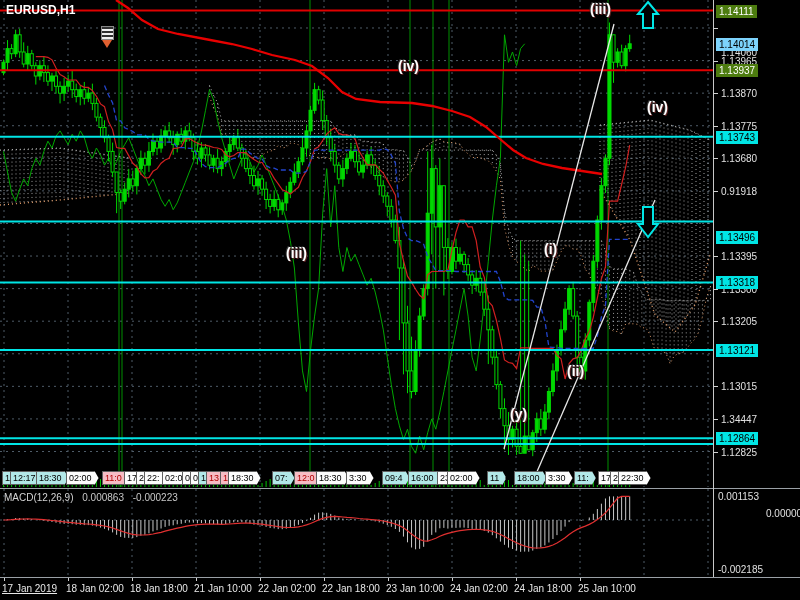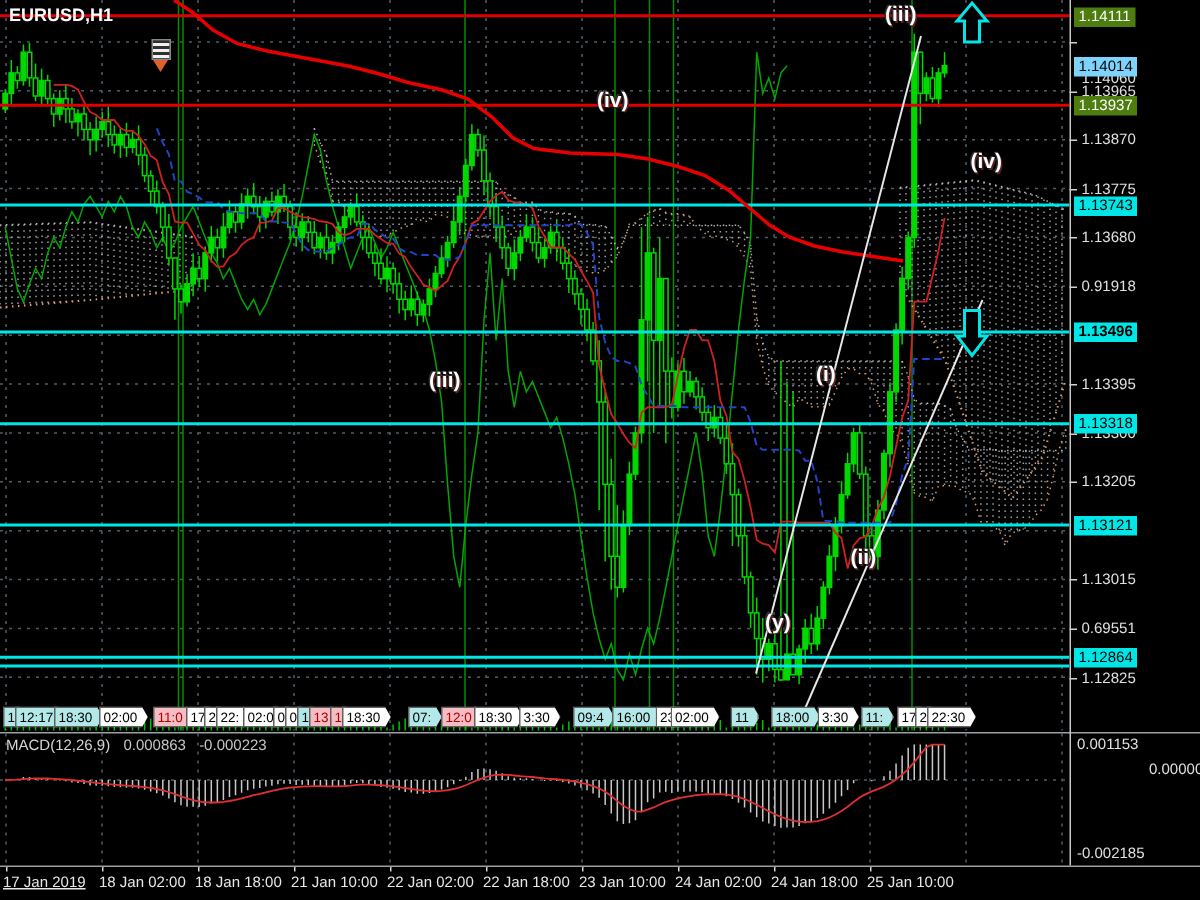--- a/index.html
+++ b/index.html
@@ -943,33 +943,33 @@
       <div class="plabel red" style="top: 64px;">1.13937</div>
       <div class="ptick" style="top: 93px;"></div>
       <div class="plabel" style="top: 87px;">1.13870</div>
       <div class="ptick" style="top: 126px;"></div>
       <div class="plabel" style="top: 120px;">1.13775</div>
       <div class="plabel cyan" style="top: 131px;">1.13743</div>
       <div class="ptick" style="top: 158px;"></div>
       <div class="plabel" style="top: 152px;">1.13680</div>
       <div class="ptick" style="top: 191px;"></div>
       <div class="plabel" style="top: 185px;">0.91918</div>
-      <div class="plabel cyan" style="top: 215px; font-weight: bold;">1.13496</div>
+      <div class="plabel cyan" style="top: 231px;">1.13496</div>
       <div class="ptick" style="top: 256px;"></div>
       <div class="plabel" style="top: 250px;">1.13395</div>
       <div class="plabel cyan" style="top: 276px;">1.13318</div>
       <div class="ptick" style="top: 289px;"></div>
       <div class="plabel" style="top: 283px;">1.13300</div>
       <div class="ptick" style="top: 321px;"></div>
       <div class="plabel" style="top: 315px;">1.13205</div>
       <div class="plabel cyan" style="top: 344px;">1.13121</div>
       <div class="ptick" style="top: 386px;"></div>
       <div class="plabel" style="top: 380px;">1.13015</div>
       <div class="ptick" style="top: 419px;"></div>
-      <div class="plabel" style="top: 413px;">0.69551</div>
+      <div class="plabel" style="top: 413px;">1.34447</div>
       <div class="plabel cyan" style="top: 432px;">1.12864</div>
       <div class="ptick" style="top: 452px;"></div>
       <div class="plabel" style="top: 446px;">1.12825</div>
       <div class="mlabel" style="top: 491px;">0.001153</div>
       <div class="mlabel" style="top: 508px; padding-left: 48px;">0.000000</div>
       <div class="mlabel" style="top: 564px;">-0.002185</div>
     </div>
   <div id="time-axis">
       <div class="ttick" style="left: 4px;"></div>
       <div class="tlabel" style="left: 2px; text-decoration: underline;">17 Jan 2019</div>

